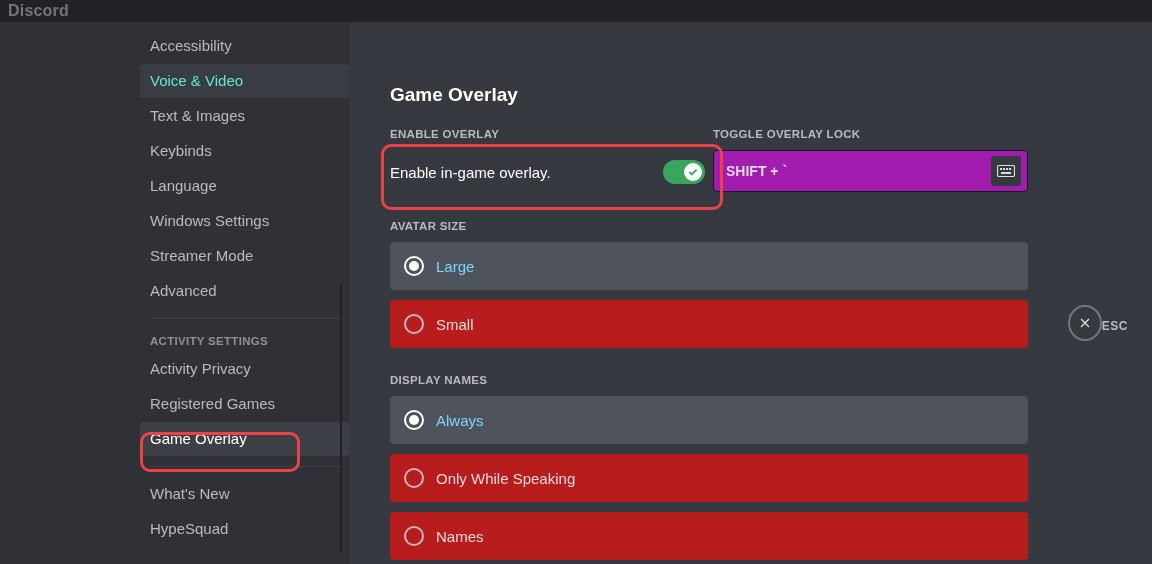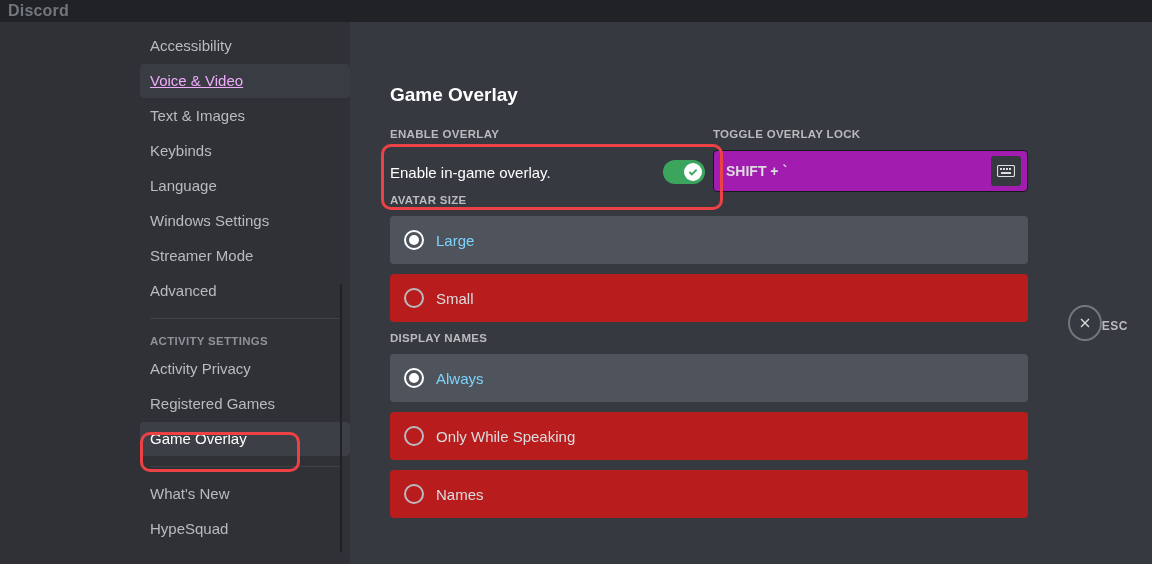--- a/index.html
+++ b/index.html
@@ -36,21 +36,21 @@
   .sidebar .item {
     color: #b9bbbe;
     font-size: 15px;
     padding: 7px 10px;
     margin: 1px 0;
     border-radius: 4px;
     cursor: pointer;
     line-height: 20px;
   }
   .sidebar .item.selected { background: #3c3f45; color: #fff; }
-  .sidebar .item.selected-soft { background: #393c43; color: #f0abfc; text-decoration: underline; }
+  .sidebar .item.selected-soft { background: #393c43; color: #5eead4; }
   .sidebar .divider {
     height: 1px; background: #3f4147; margin: 10px 10px;
   }
   .sidebar .category {
     color: #8e9297;
     font-size: 11.5px;
     font-weight: 700;
     letter-spacing: 0.3px;
     padding: 6px 10px 4px;
     text-transform: uppercase;
@@ -121,21 +121,21 @@
     justify-content: space-between;
   }
   .keybind-text { color: #dcddde; font-size: 14px; font-weight: 600; }
   .keybind-icon {
     width: 30px; height: 30px;
     background: #36393f;
     border-radius: 3px;
     display: flex; align-items: center; justify-content: center;
     color: #dcddde;
   }
-  .section { }
+  .section { margin-top: 26px; }
   .radio-item {
     display: flex; align-items: center;
     background: #b91c1c;
     border-radius: 4px;
     height: 48px;
     padding: 0 14px;
     margin-bottom: 10px;
     cursor: pointer;
     color: #dcddde;
     font-size: 15px;

